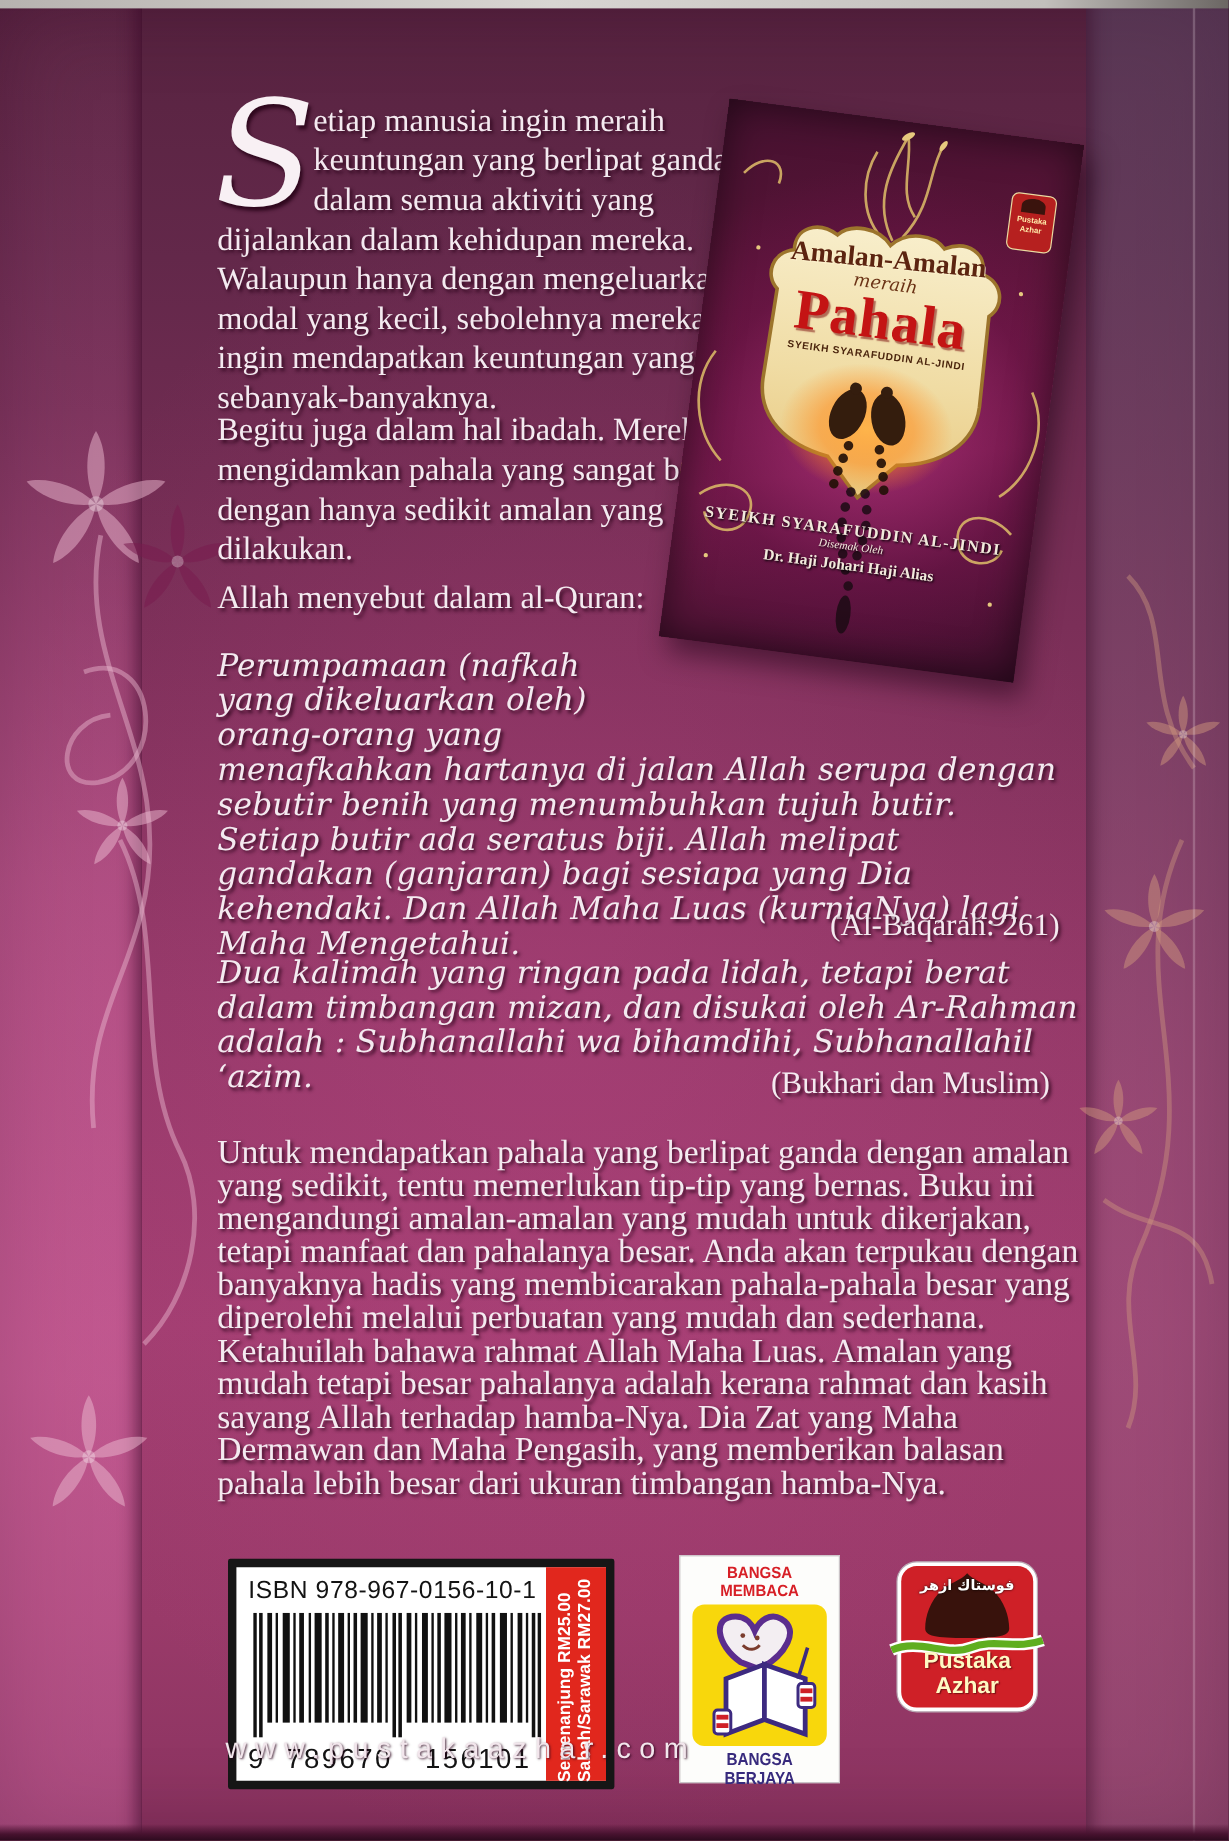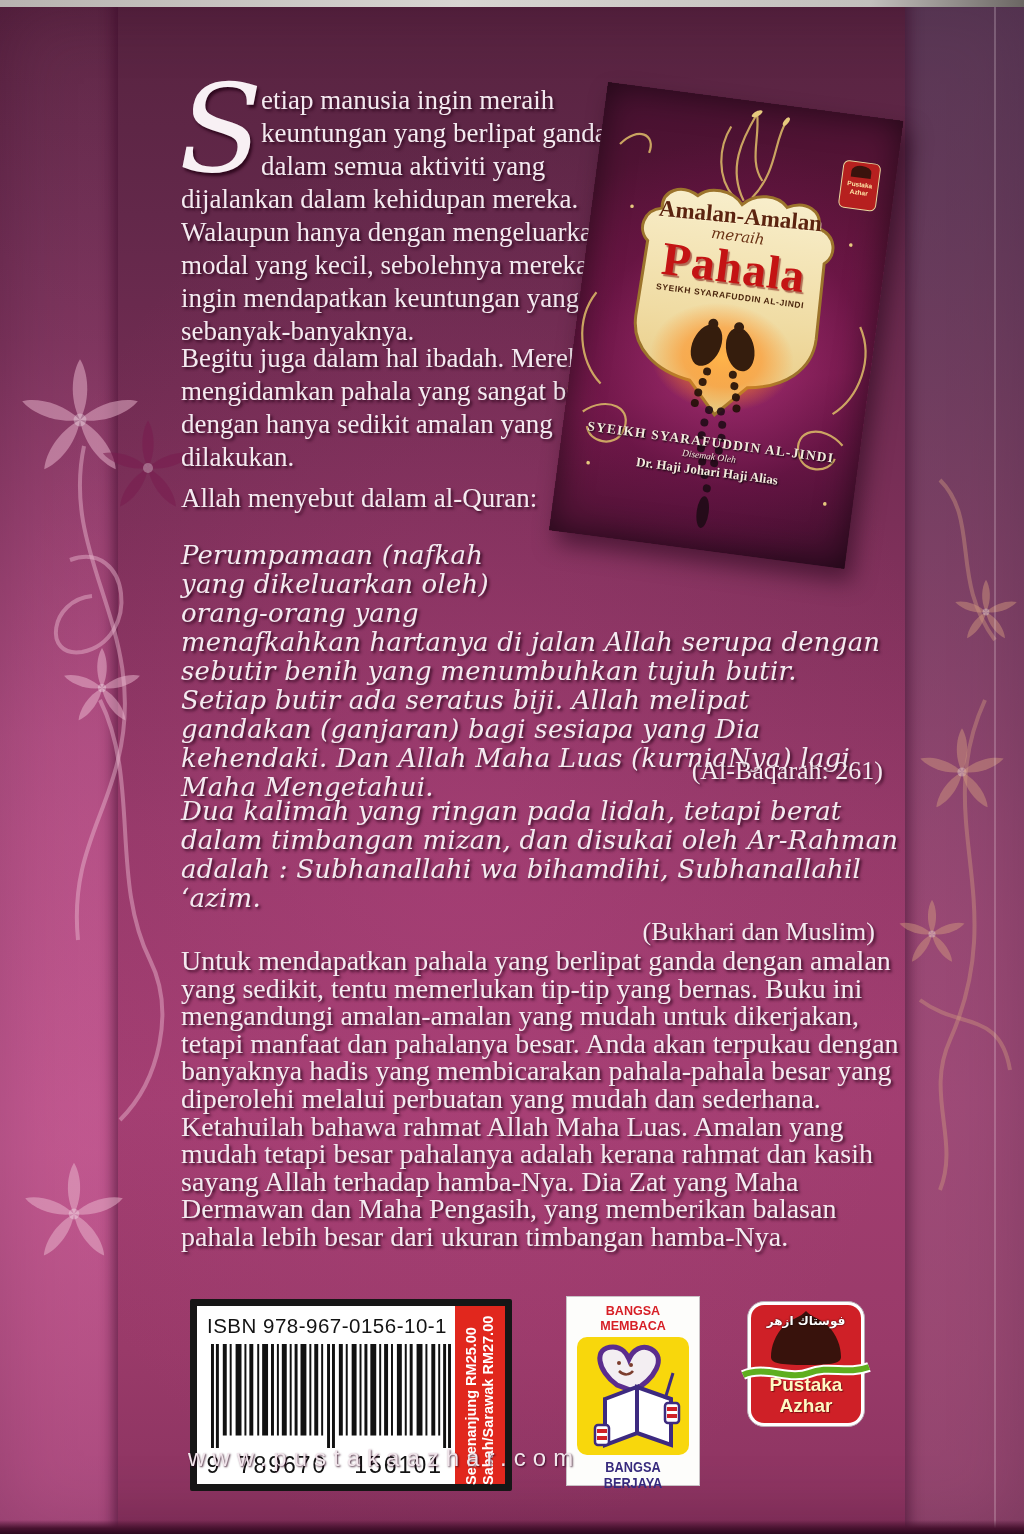--- a/index.html
+++ b/index.html
@@ -30,21 +30,21 @@
   .dropcap{float:left;width:74px;height:68px;font:italic 122px/0.72 "DejaVu Serif",serif;
      margin:2px 8px 0 -2px;color:#f8f0f4;text-shadow:2px 3px 3px rgba(42,4,26,.9);}
   .para2{left:181px;top:342px;width:462px;}
   .lead{left:181px;top:482px;width:620px;}
   .quote{font:italic 26px/29px "DejaVu Serif",serif;letter-spacing:.2px;}
   .quote1{left:181px;top:541px;width:702px;}
   .notch{float:right;width:328px;height:60px;}
   .cite{font:26px/30px "Liberation Serif",serif;text-align:right;}
   .cite1{left:181px;top:756px;width:702px;}
   .quote2{left:181px;top:797px;width:724px;}
-  .cite2{left:181px;top:888px;width:694px;margin-top:29px;}
+  .cite2{left:181px;top:888px;width:694px;}
   .para4{left:181px;top:947px;width:724px;font-size:28px;line-height:27.6px;}
 
   
   .cover{position:absolute;left:608px;top:82px;width:298px;height:452px;z-index:5;
     transform:rotate(7.5deg);transform-origin:0 0;
     background:
       radial-gradient(circle at 52% 56%, rgba(214,62,154,.55), rgba(130,20,90,.28) 45%, rgba(0,0,0,0) 72%),
       linear-gradient(165deg,#45112f 0%,#5c1539 35%,#6d1a45 62%,#3f0e2c 100%);
     box-shadow:8px 12px 22px rgba(25,0,18,.5), inset 0 0 34px rgba(0,0,0,.55);}
   .cover svg{position:absolute;left:0;top:0;}

